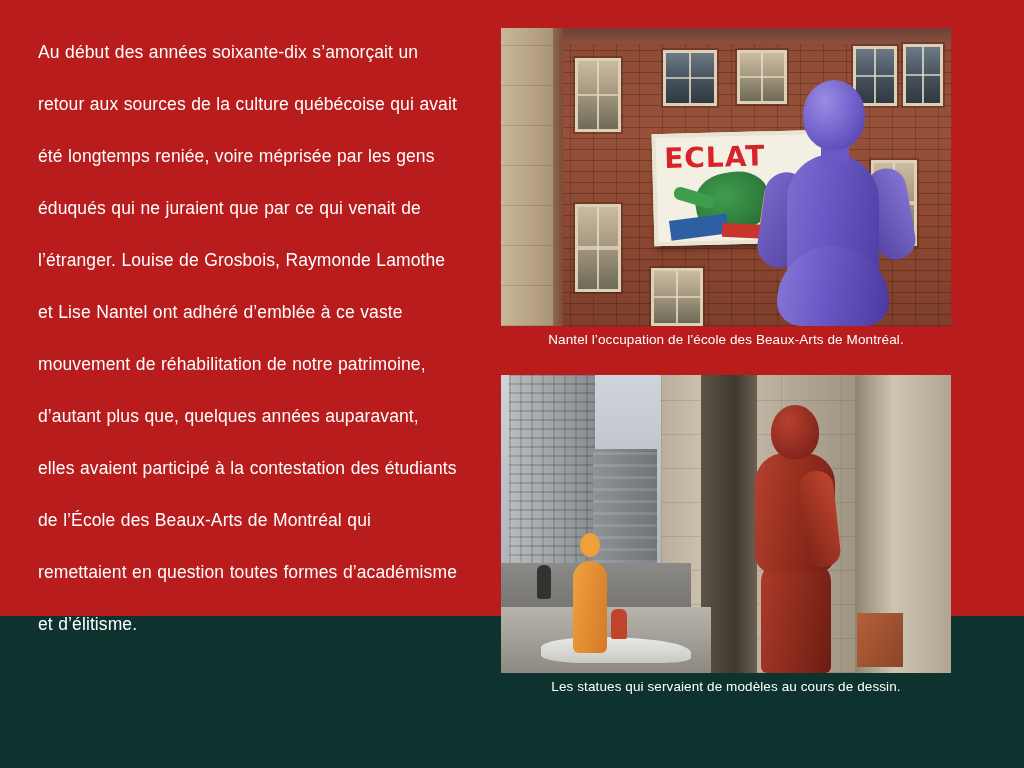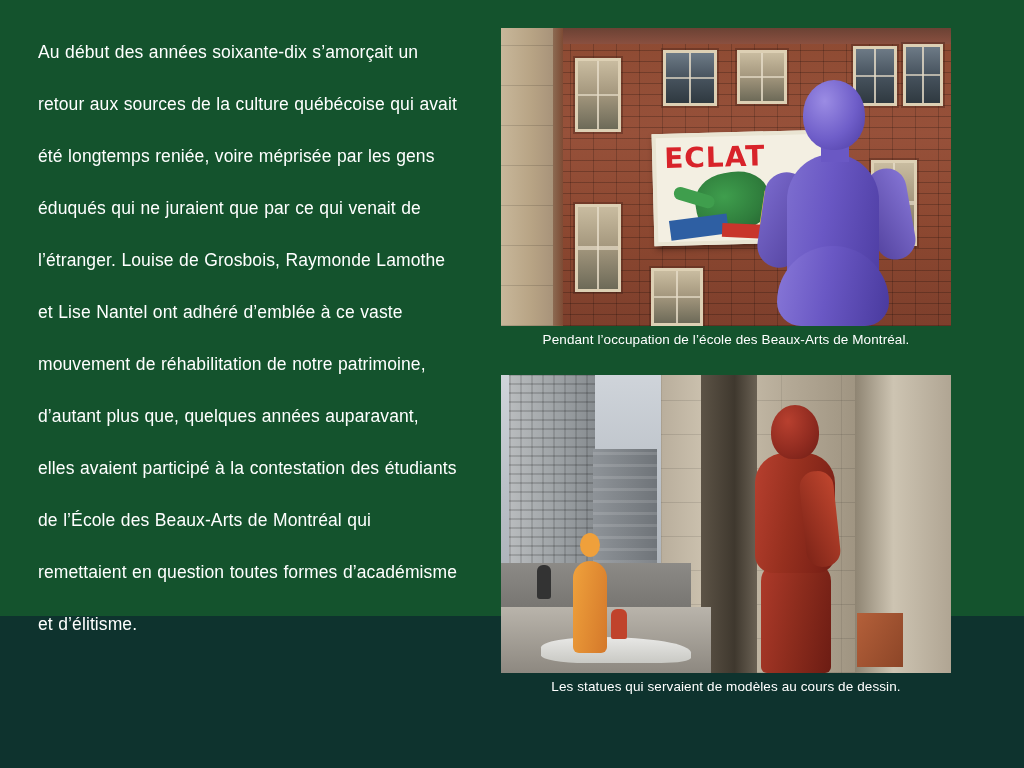--- a/index.html
+++ b/index.html
@@ -12,21 +12,21 @@
   }
   body {
     background: #0e332e;
     font-family: "Liberation Sans", sans-serif;
     color: #ffffff;
   }
   .slide {
     position: relative;
     width: 1024px;
     height: 616px;
-    background: #14532d;
+    background: #b91c1c;
   }
 
   
   .text-col {
     position: absolute;
     left: 38px;
     top: 26px;
     width: 420px;
   }
   .body-text {
@@ -332,21 +332,21 @@
 
         <div class="statue-blue">
           <div class="sb-arm-l"></div>
           <div class="sb-arm-r"></div>
           <div class="sb-torso"></div>
           <div class="sb-hip"></div>
           <div class="sb-neck"></div>
           <div class="sb-head"></div>
         </div>
       </div>
-      <div class="caption">Pendant l’occupation de l’école des Beaux-Arts de Montréal.</div>
+      <div class="caption">Nantel l’occupation de l’école des Beaux-Arts de Montréal.</div>
     </div>
 
     <div class="figure" style="margin-top:28px;">
       <div class="photo photo-bottom">
         <div class="street-sky"></div>
         <div class="tower"></div>
         <div class="bldg-far"></div>
         <div class="stone-bldg"></div>
         <div class="col-dark"></div>
         <div class="col-right"></div>

